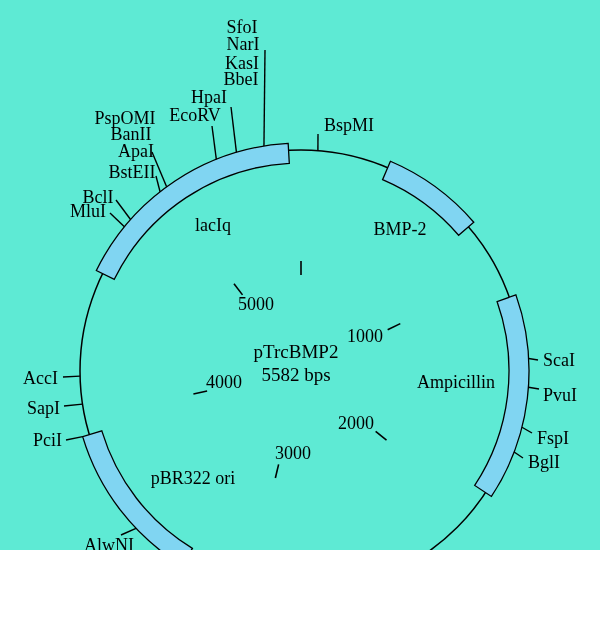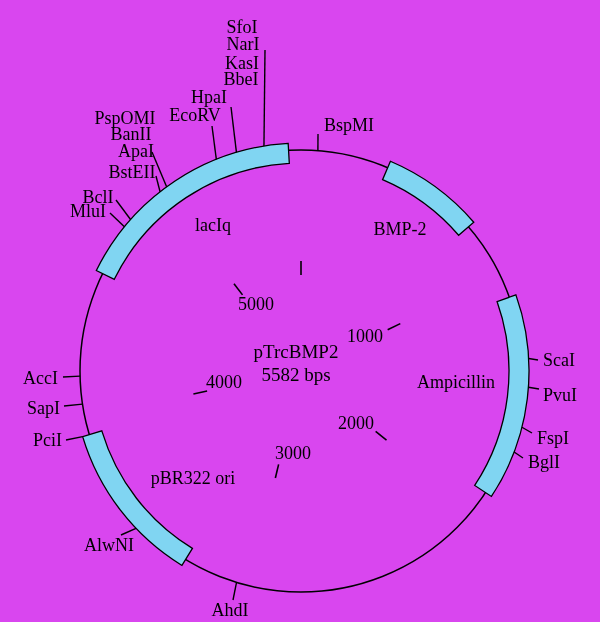--- a/index.html
+++ b/index.html
@@ -1,20 +1,20 @@
 <!DOCTYPE html>
 <html><head>
 <meta charset="utf-8">
 <style>
   html, body { margin: 0; padding: 0; background: #ffffff; }
   .stage {
     position: relative;
     width: 600px;
-    height: 622px;
-    background: #d946ef;
+    height: 550px;
+    background: #5eead4;
     overflow: hidden;
   }
   svg text {
     font-family: "Liberation Serif", "DejaVu Serif", serif;
     font-size: 18px;
     fill: #000000;
   }
   svg text.title { font-size: 19px; }
   .mid   { text-anchor: middle; }
   .start { text-anchor: start; }

